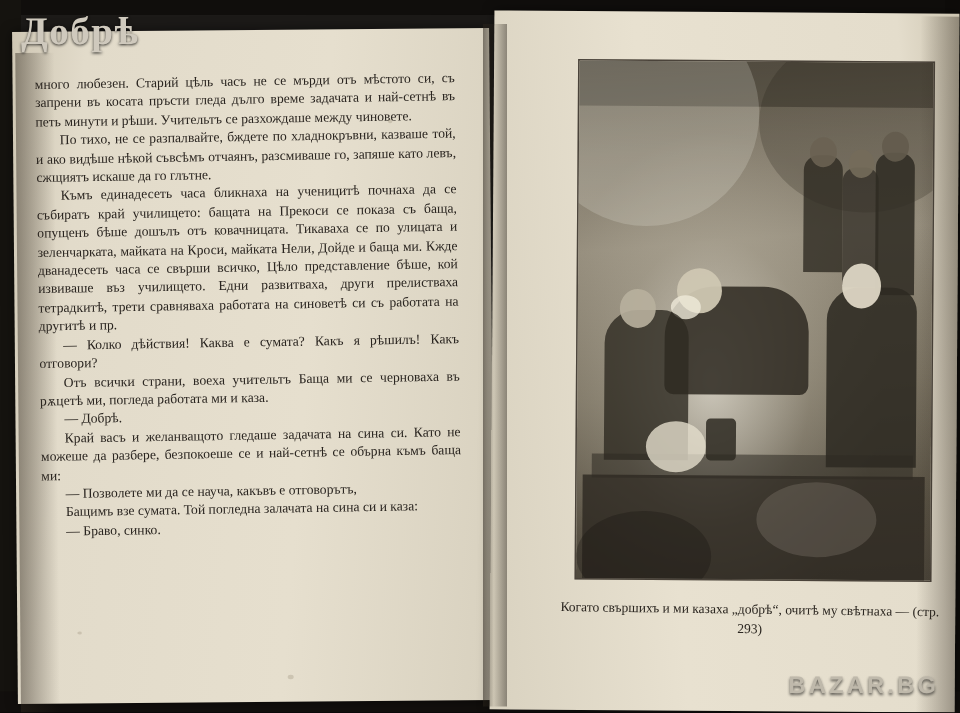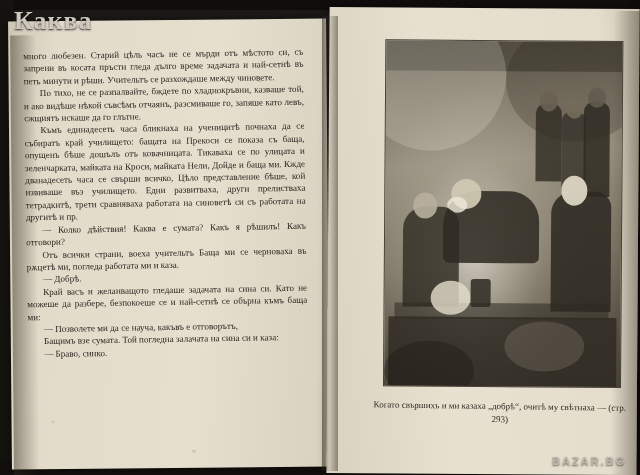--- a/index.html
+++ b/index.html
@@ -95,21 +95,21 @@
     color: #cfc9bd;
     letter-spacing: 1px;
     text-shadow: 0 1px 2px rgba(0,0,0,0.8);
     z-index: 40;
   }
   .watermark-br {
     position: absolute;
     right: 14px;
     bottom: 8px;
     font-family: "Liberation Sans", sans-serif;
-    font-size: 11px;
+    font-size: 16px;
     font-weight: bold;
     color: #b9b3a6;
     letter-spacing: 2px;
     text-shadow: 0 1px 2px rgba(0,0,0,0.7);
     z-index: 40;
     opacity: 0.85;
   }
 
   
   .text-col {
@@ -261,15 +261,15 @@
           <div class="soft" style="left:0px;top:300px;width:90px;height:60px;background:rgba(20,17,12,0.55);"></div>
         </div>
       </div>
       <div class="caption">Когато свършихъ и ми казаха „добрѣ“, очитѣ му свѣтнаха — (стр. 293)</div>
       <div class="edge-shadow-r"></div>
     </div>
 
     <div class="gutter"></div>
   </div>
 
-  <div class="watermark">Каква</div>
+  <div class="watermark">Добрѣ</div>
   <div class="watermark-br">BAZAR.BG</div>
 </div>
 
 </body></html>

